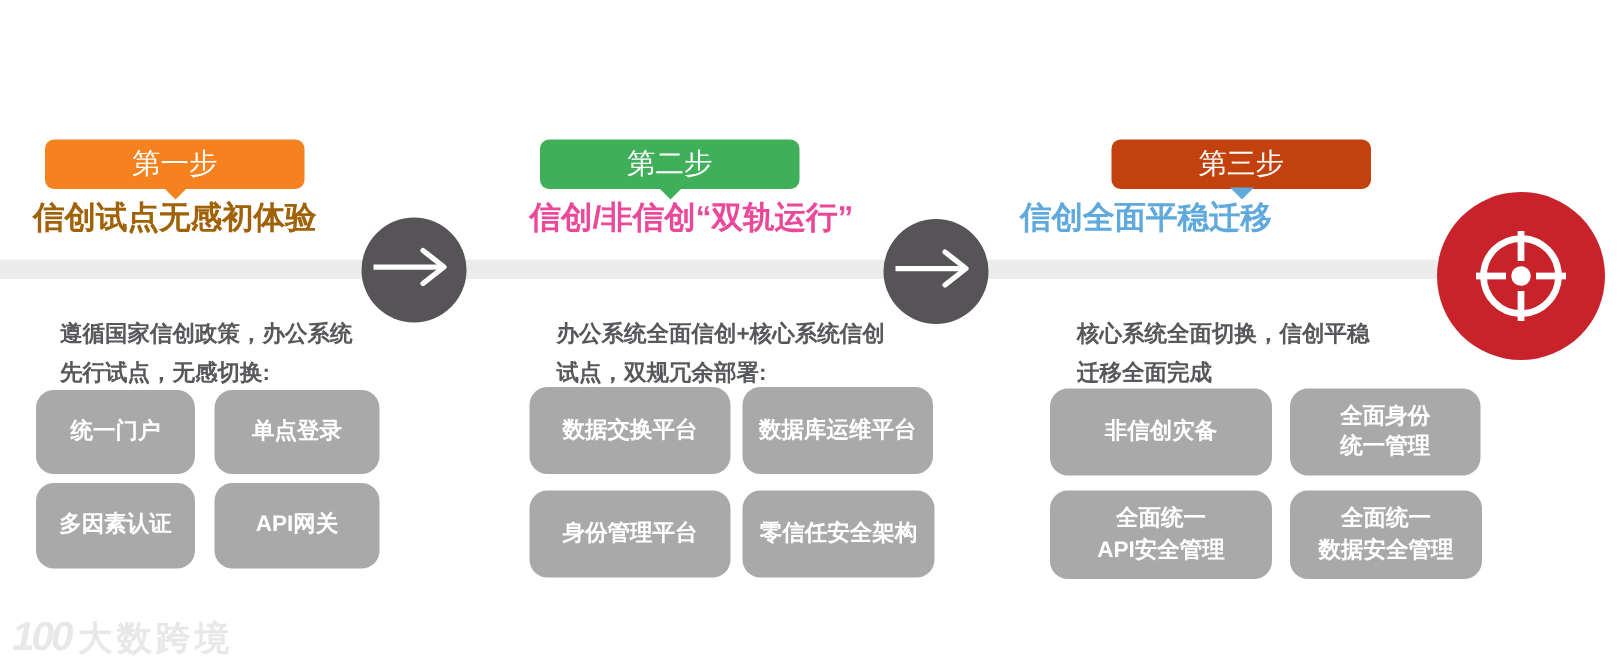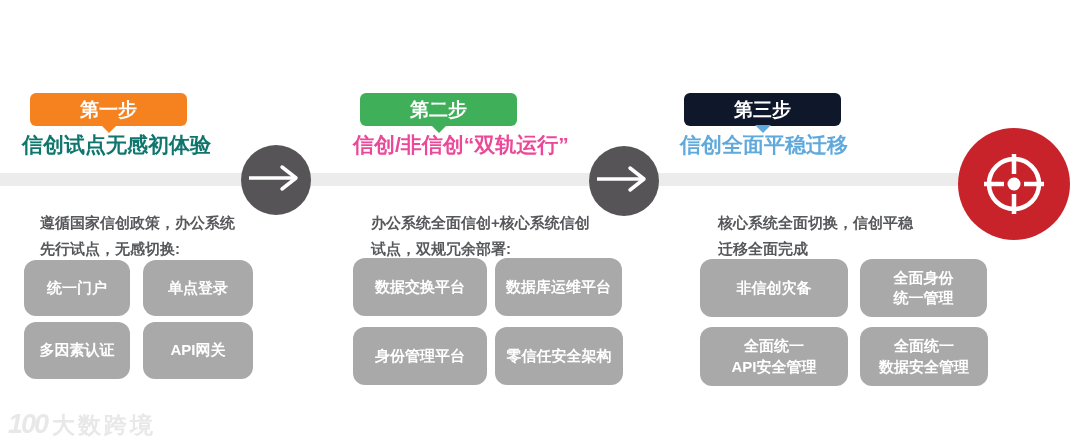--- a/index.html
+++ b/index.html
@@ -4,54 +4,54 @@
 <style>
   html,body{margin:0;padding:0;background:#ffffff;}
   .canvas{
     position:relative;width:1080px;height:448px;background:#ffffff;overflow:hidden;
     font-family:"Liberation Sans",sans-serif;
   }
   
   .timeline-bar{position:absolute;left:0;top:173px;width:958px;height:13px;background:#ECECEC;}
   
   .badge{
-    position:absolute;top:93px;width:157px;height:33px;border-radius:6px;
-    color:#fff;font-size:19px;font-weight:bold;text-align:center;line-height:33px;
+    position:absolute;top:93px;width:173px;height:33px;border-radius:6px;
+    color:#fff;font-size:19px;font-weight:normal;text-align:center;line-height:33px;
   }
   .badge::after{
     content:"";position:absolute;left:50%;transform:translateX(-50%);top:32px;
     border:8px solid transparent;
   }
   .step1 .badge{left:30px;background:#F5821F;}
   .step1 .badge::after{border-top-color:#F5821F;}
   .step2 .badge{left:360px;background:#3FAF5A;}
   .step2 .badge::after{border-top-color:#3FAF5A;}
-  .step3 .badge{left:684px;background:#0f172a;}
+  .step3 .badge{left:741px;background:#c2410c;}
   .step3 .badge::after{border-top-color:#5FA9DC;}
   
   .title{position:absolute;top:131px;margin:0;font-size:21px;font-weight:bold;white-space:nowrap;}
-  .step1 .title{left:22px;color:#0f766e;text-align:right;}
+  .step1 .title{left:22px;color:#a16207;text-align:right;}
   .step2 .title{left:353px;color:#ec4899;}
   .step3 .title{left:680px;color:#5FA9DC;}
   
   .desc{
     position:absolute;top:192px;margin:18px;font-size:15px;font-weight:bold;color:#57585B;
     line-height:26px;white-space:pre-line;
   }
   .step1 .desc{left:22px;}
   .step2 .desc{left:353px;}
   .step3 .desc{left:700px;}
   
   .box{
     position:absolute;background:#A9A9A9;border-radius:12px;color:#ffffff;
     font-size:15px;font-weight:bold;display:flex;align-items:center;justify-content:center;
     text-align:center;white-space:pre-line;line-height:1.35;
   }
   .step1 .b1{left:24px;top:260px;width:106px;height:56px;}
-  .step1 .b2{left:143px;top:260px;width:110px;height:56px;border-radius:13px;}
+  .step1 .b2{left:143px;top:260px;width:110px;height:56px;}
   .step1 .b3{left:24px;top:322px;width:106px;height:57px;}
   .step1 .b4{left:143px;top:322px;width:110px;height:57px;}
   .step2 .b1{left:353px;top:258px;width:134px;height:58px;}
   .step2 .b2{left:495px;top:258px;width:127px;height:58px;}
   .step2 .b3{left:353px;top:327px;width:134px;height:58px;}
   .step2 .b4{left:495px;top:327px;width:128px;height:58px;}
   .step3 .b1{left:700px;top:259px;width:148px;height:58px;}
   .step3 .b2{left:860px;top:259px;width:127px;height:58px;text-align:center;}
   .step3 .b3{left:700px;top:327px;width:148px;height:59px;}
   .step3 .b4{left:860px;top:327px;width:128px;height:59px;}

